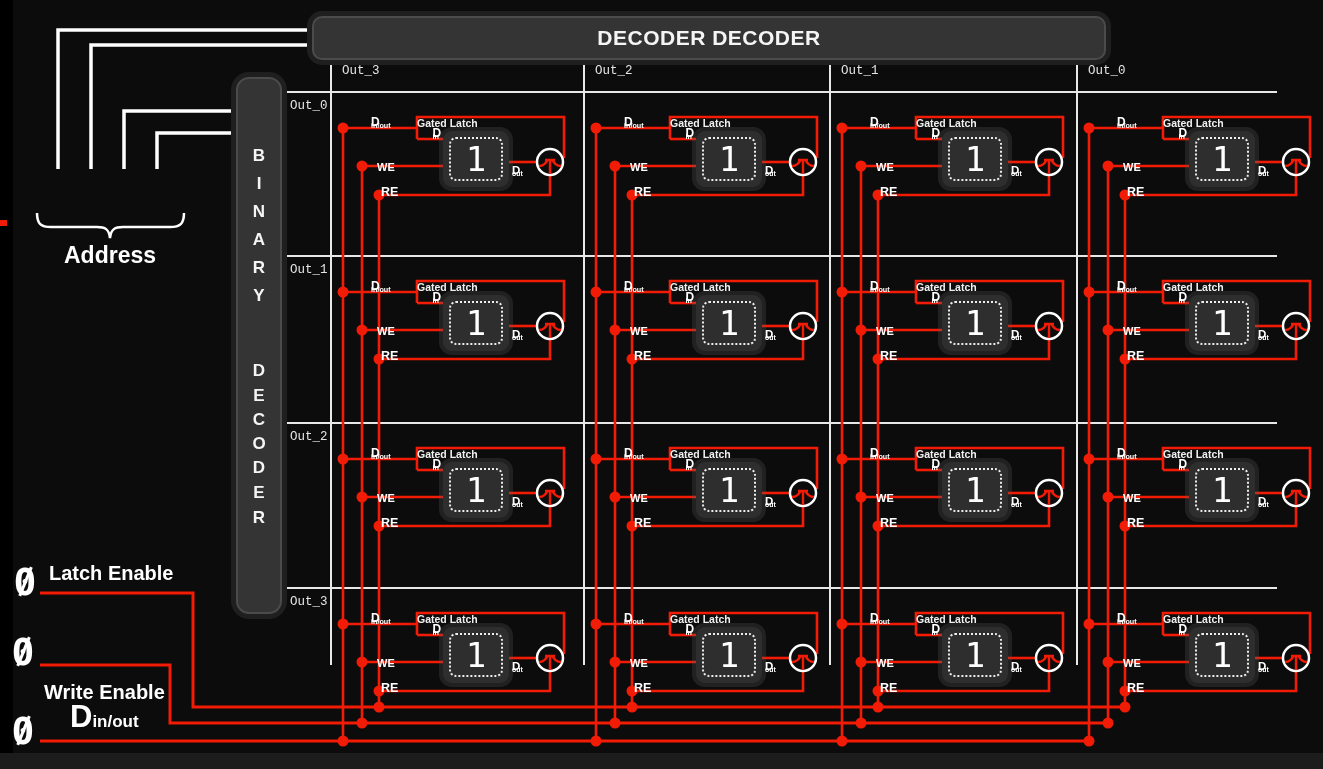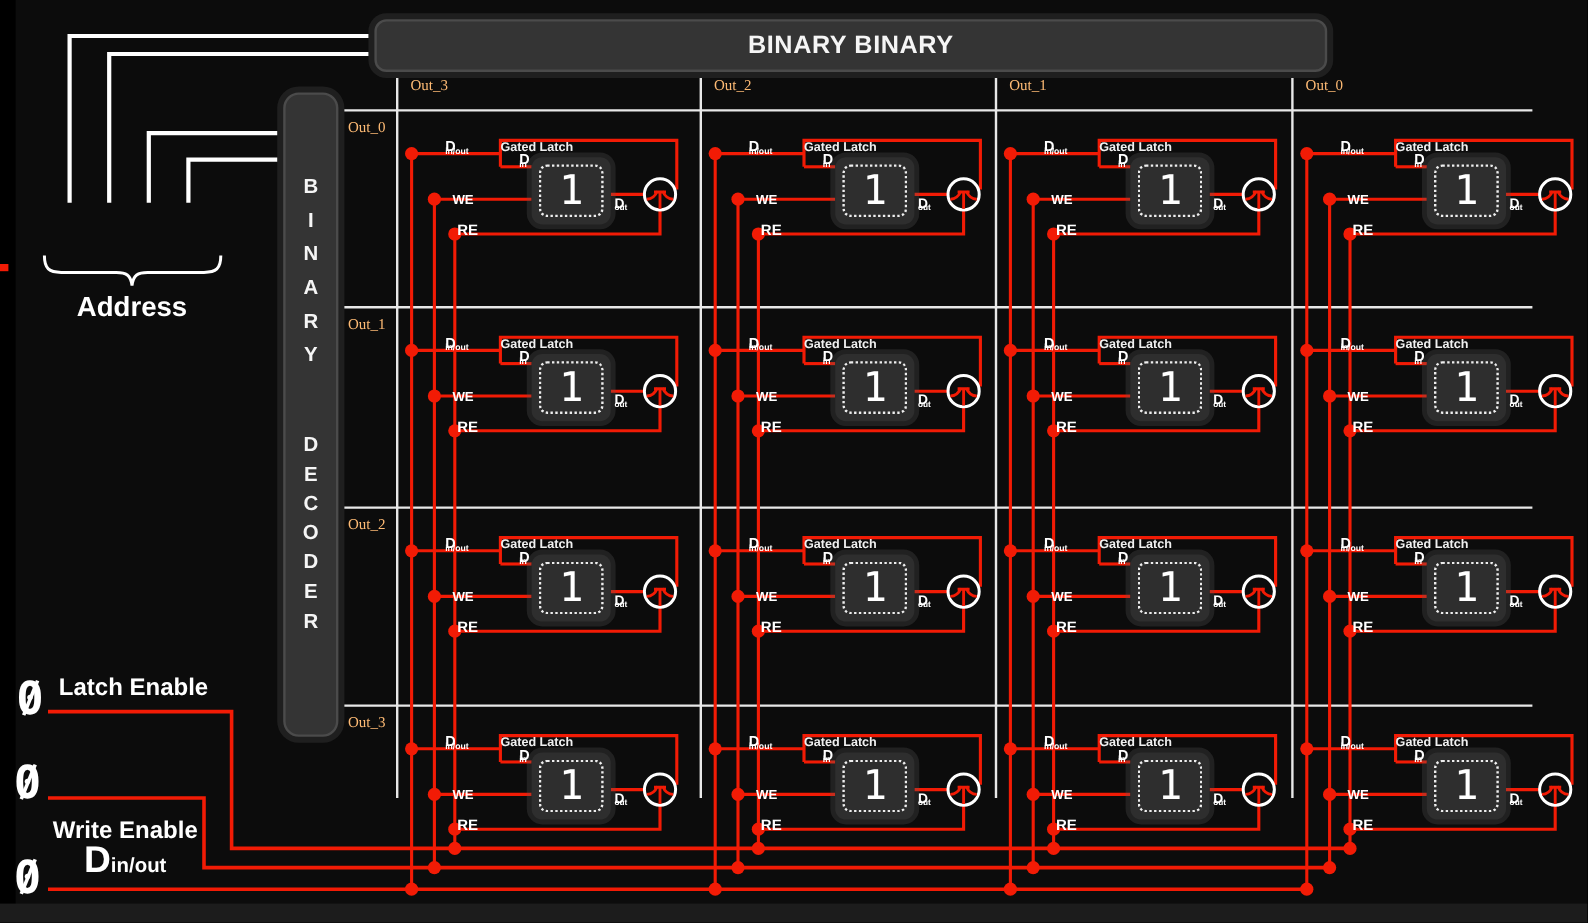--- a/index.html
+++ b/index.html
@@ -15,22 +15,22 @@
   
   #top-decoder{position:absolute;left:312px;top:16px;width:790px;height:40px;z-index:2;
     background:var(--panel);border:2px solid var(--panel-border);border-radius:10px;
     box-shadow:0 0 0 5px #1f1f1f;display:flex;align-items:center;justify-content:center;}
   #top-decoder span{font-size:21px;font-weight:bold;letter-spacing:.5px;color:#f5f5f5;}
   #left-decoder{position:absolute;left:236px;top:77px;width:42px;height:533px;z-index:2;
     background:var(--panel);border:2px solid var(--panel-border);border-radius:13px;
     box-shadow:0 0 0 5px #1f1f1f;}
   .vletter{position:absolute;width:100%;text-align:center;font-size:17px;font-weight:bold;color:#f5f5f5;}
   
-  .col-label,.row-label{position:absolute;z-index:2;font-family:Liberation Serif, serif;
-    font-size:12.5px;color:#fdba74;white-space:nowrap;}
+  .col-label,.row-label{position:absolute;z-index:2;font-family:Liberation Mono, monospace;
+    font-size:12.5px;color:#e5e5e5;white-space:nowrap;}
   
   .cell{position:absolute;width:250px;height:165px;z-index:2;}
   .cell span{position:absolute;white-space:nowrap;}
   .lbl-dinout{left:40px;top:23px;font-size:12px;font-weight:600;}
   .lbl-title{left:86px;top:25px;width:106px;text-align:left;font-size:10.5px;font-weight:600;color:#f0f0f0;}
   .lbl-din{left:80px;top:34px;width:28px;text-align:right;font-size:12px;font-weight:600;}
   .lbl-we{left:46px;top:69px;font-size:11px;font-weight:600;}
   .lbl-re{left:50px;top:93px;font-size:12.5px;font-weight:600;}
   .lbl-dout{left:181px;top:72px;font-size:11.5px;font-weight:600;}
   .cell sub{font-size:.6em;vertical-align:-2px;line-height:1;}
@@ -342,21 +342,21 @@
         <circle cx="1108" cy="662" r="5.5" fill="#f21b05"></circle>
         <circle cx="1125" cy="691" r="5.5" fill="#f21b05"></circle>
         <g>
           <circle cx="1296" cy="658" r="13" fill="#0c0c0c" stroke="#ffffff" stroke-width="2.5"></circle>
           <path d="M1285,662 Q1291,662 1294,655 M1307,662 Q1301,662 1298,655 M1296,670 V657 M1291,656 H1301" stroke="#f21b05" stroke-width="2.4" fill="none"></path>
         </g>
       </g>
     </svg>
 
   <div id="top-decoder">
-    <span>BINARY BINARY</span>
+    <span>DECODER DECODER</span>
   </div>
 
   <div id="left-decoder">
       <span class="vletter" style="top: 67px;">B</span>
       <span class="vletter" style="top: 95px;">I</span>
       <span class="vletter" style="top: 123px;">N</span>
       <span class="vletter" style="top: 151px;">A</span>
       <span class="vletter" style="top: 179px;">R</span>
       <span class="vletter" style="top: 207px;">Y</span>
       <span class="vletter" style="top: 282px;">D</span>

